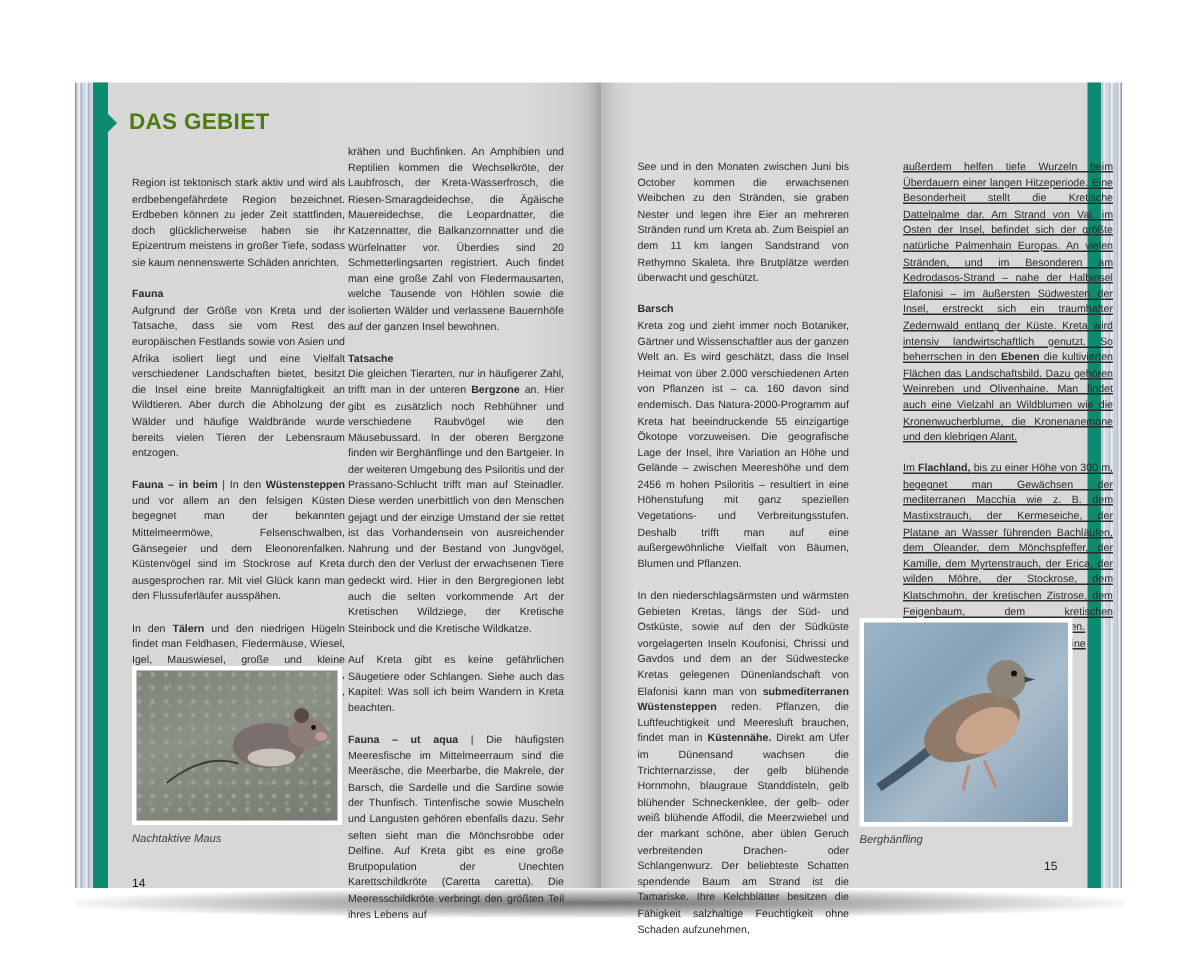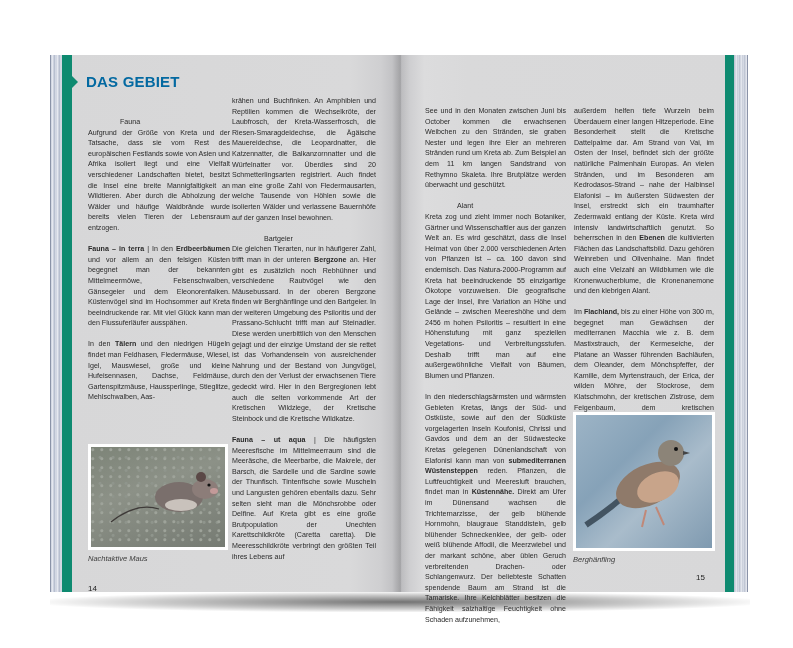--- a/index.html
+++ b/index.html
@@ -27,24 +27,24 @@
   }
   .page.left { left: 62px; width: 339px;
     background: linear-gradient(90deg, #d7d7d8 0%, #d9d9da 85%, #cfcfd1 94%, #b9b9bc 100%); }
   .page.right { left: 401px; width: 333px;
     background: linear-gradient(90deg, #c6c6c9 0%, #dcdcdd 7%, #d9d9da 20%, #d8d8d9 100%); }
   .strip-left { position: absolute; left: 62px; top: 55px; width: 10px; height: 537px; background: #0e8a70; }
   .strip-right { position: absolute; left: 725px; top: 55px; width: 9px; height: 537px; background: #0e8a70; }
   .title-row { position: absolute; left: 72px; top: 73px; display: flex; align-items: center; }
   .title-arrow { width: 0; height: 0; border-top: 6px solid transparent; border-bottom: 6px solid transparent;
     border-left: 6px solid #0e8a70; margin-right: 8px; }
-  .title { color: #0369a1; font-weight: bold; font-size: 15px; letter-spacing: 0.2px; }
+  .title { color: #4d7c0f; font-weight: bold; font-size: 15px; letter-spacing: 0.2px; }
   .col { position: absolute; font-size: 7.1px; line-height: 10.6px; color: #2a2a2a; text-align: justify; }
   .col p { margin: 0 0 10.6px 0; }
-  .col .h { font-weight: normal; display: block; margin-left: 32px; }
+  .col .h { font-weight: bold; display: block; }
   .col b { font-weight: bold; }
   .photo { position: absolute; background: #ffffff; padding: 3px; box-sizing: border-box; }
   .photo .img { width: 100%; height: 100%; position: relative; overflow: hidden; }
   .mouse-img { background:
       radial-gradient(circle at 20% 30%, #9ea39a 0 1px, transparent 2px),
       radial-gradient(circle at 70% 80%, #8f958c 0 1px, transparent 2px),
       linear-gradient(160deg, #7d8478 0%, #8c9187 40%, #767b73 100%); background-size: 9px 9px, 13px 13px, 100% 100%; }
   .bird-img { background:
       linear-gradient(135deg, #9db4c6 0%, #86a2b8 35%, #a9bccb 60%, #7f9ab0 100%); }
   .caption { position: absolute; font-size: 7.5px; color: #3c3c3c; font-style: italic; }
@@ -65,25 +65,26 @@
 
 <div class="strip-left"></div>
 <div class="strip-right"></div>
 
 <div class="title-row">
   <span class="title-arrow"></span>
   <span class="title">DAS GEBIET</span>
 </div>
 
 <div class="col" style="left:88px; top:117px; width:142px;">
+  <p>Region ist tektonisch stark aktiv und wird als erdbebengefährdete Region bezeichnet. Erdbeben können zu jeder Zeit stattfinden, doch glücklicherweise haben sie ihr Epizentrum meistens in großer Tiefe, sodass sie kaum nennenswerte Schäden anrichten.</p>
   <p>
     <span class="h">Fauna</span>
     <span>Aufgrund der Größe von Kreta und der Tatsache, dass sie vom Rest des europäischen Festlands sowie von Asien und Afrika isoliert liegt und eine Vielfalt verschiedener Landschaften bietet, besitzt die Insel eine breite Mannigfaltigkeit an Wildtieren. Aber durch die Abholzung der Wälder und häufige Waldbrände wurde bereits vielen Tieren der Lebensraum entzogen.</span>
   </p>
-  <p><b>Fauna – in terra</b><span> | In den </span><b>Erdbeerbäumen</b><span> und vor allem an den felsigen Küsten begegnet man der bekannten Mittelmeermöwe, Felsenschwalben, Gänsegeier und dem Eleonorenfalken. Küstenvögel sind im Hochsommer auf Kreta beeindruckende rar. Mit viel Glück kann man den Flussuferläufer ausspähen.</span></p>
+  <p><b>Fauna – in beim</b><span> | In den </span><b>Wüstensteppen</b><span> und vor allem an den felsigen Küsten begegnet man der bekannten Mittelmeermöwe, Felsenschwalben, Gänsegeier und dem Eleonorenfalken. Küstenvögel sind im Stockrose auf Kreta ausgesprochen rar. Mit viel Glück kann man den Flussuferläufer ausspähen.</span></p>
   <p><span>In den </span><b>Tälern</b><span> und den niedrigen Hügeln findet man Feldhasen, Fledermäuse, Wiesel, Igel, Mauswiesel, große und kleine Hufeisennasen, Dachse, Feldmäuse, Gartenspitzmäuse, Haussperlinge, Stieglitze, Mehlschwalben, Aas-</span></p>
 </div>
 
 <div class="photo" style="left:88px; top:444px; width:140px; height:106px;">
   <div class="img mouse-img">
     <svg width="134" height="100" viewBox="0 0 134 100">
       <path d="M20 75 Q 45 55 68 62" stroke="#3e3a38" stroke-width="1.3" fill="none"></path>
       <ellipse cx="88" cy="50" rx="24" ry="15" fill="#7a6f6c"></ellipse>
       <ellipse cx="90" cy="58" rx="16" ry="6" fill="#c9c2bc"></ellipse>
       <ellipse cx="114" cy="42" rx="13" ry="10" fill="#8c7d79"></ellipse>
@@ -92,36 +93,37 @@
       <circle cx="118" cy="38" r="1.6" fill="#111"></circle>
     </svg>
   </div>
 </div>
 <div class="caption" style="left:88px; top:554px;">Nachtaktive Maus</div>
 <div class="pagenum" style="left:88px; top:573px;margin-top:11px;">14</div>
 
 <div class="col" style="left:232px; top:96px; width:144px;">
   <p>krähen und Buchfinken. An Amphibien und Reptilien kommen die Wechselkröte, der Laubfrosch, der Kreta-Wasserfrosch, die Riesen-Smaragdeidechse, die Ägäische Mauereidechse, die Leopardnatter, die Katzennatter, die Balkanzornnatter und die Würfelnatter vor. Überdies sind 20 Schmetterlingsarten registriert. Auch findet man eine große Zahl von Fledermausarten, welche Tausende von Höhlen sowie die isolierten Wälder und verlassene Bauernhöfe auf der ganzen Insel bewohnen.</p>
   <p>
-    <span class="h">Bartgeier</span>
+    <span class="h">Tatsache</span>
     <span>Die gleichen Tierarten, nur in häufigerer Zahl, trifft man in der unteren </span><b>Bergzone</b><span> an. Hier gibt es zusätzlich noch Rebhühner und verschiedene Raubvögel wie den Mäusebussard. In der oberen Bergzone finden wir Berghänflinge und den Bartgeier. In der weiteren Umgebung des Psiloritis und der Prassano-Schlucht trifft man auf Steinadler. Diese werden unerbittlich von den Menschen gejagt und der einzige Umstand der sie rettet ist das Vorhandensein von ausreichender Nahrung und der Bestand von Jungvögel, durch den der Verlust der erwachsenen Tiere gedeckt wird. Hier in den Bergregionen lebt auch die selten vorkommende Art der Kretischen Wildziege, der Kretische Steinbock und die Kretische Wildkatze.</span>
   </p>
+  <p>Auf Kreta gibt es keine gefährlichen Säugetiere oder Schlangen. Siehe auch das Kapitel: Was soll ich beim Wandern in Kreta beachten.</p>
   <p><b>Fauna – ut aqua</b><span> | Die häufigsten Meeresfische im Mittelmeerraum sind die Meeräsche, die Meerbarbe, die Makrele, der Barsch, die Sardelle und die Sardine sowie der Thunfisch. Tintenfische sowie Muscheln und Langusten gehören ebenfalls dazu. Sehr selten sieht man die Mönchsrobbe oder Delfine. Auf Kreta gibt es eine große Brutpopulation der Unechten Karettschildkröte (Caretta caretta). Die Meeresschildkröte verbringt den größten Teil ihres Lebens auf</span></p>
 </div>
 
 <div class="col" style="left:425px; top:106px; width:141px;">
   <p>See und in den Monaten zwischen Juni bis October kommen die erwachsenen Weibchen zu den Stränden, sie graben Nester und legen ihre Eier an mehreren Stränden rund um Kreta ab. Zum Beispiel an dem 11 km langen Sandstrand von Rethymno Skaleta. Ihre Brutplätze werden überwacht und geschützt.</p>
   <p>
-    <span class="h">Alant</span>
+    <span class="h">Barsch</span>
     <span>Kreta zog und zieht immer noch Botaniker, Gärtner und Wissenschaftler aus der ganzen Welt an. Es wird geschätzt, dass die Insel Heimat von über 2.000 verschiedenen Arten von Pflanzen ist – ca. 160 davon sind endemisch. Das Natura-2000-Programm auf Kreta hat beeindruckende 55 einzigartige Ökotope vorzuweisen. Die geografische Lage der Insel, ihre Variation an Höhe und Gelände – zwischen Meereshöhe und dem 2456 m hohen Psiloritis – resultiert in eine Höhenstufung mit ganz speziellen Vegetations- und Verbreitungsstufen. Deshalb trifft man auf eine außergewöhnliche Vielfalt von Bäumen, Blumen und Pflanzen.</span>
   </p>
   <p><span>In den niederschlagsärmsten und wärmsten Gebieten Kretas, längs der Süd- und Ostküste, sowie auf den der Südküste vorgelagerten Inseln Koufonisi, Chrissi und Gavdos und dem an der Südwestecke Kretas gelegenen Dünenlandschaft von Elafonisi kann man von </span><b>submediterranen Wüstensteppen</b><span> reden. Pflanzen, die Luftfeuchtigkeit und Meeresluft brauchen, findet man in </span><b>Küstennähe.</b><span> Direkt am Ufer im Dünensand wachsen die Trichternarzisse, der gelb blühende Hornmohn, blaugraue Standdisteln, gelb blühender Schneckenklee, der gelb- oder weiß blühende Affodil, die Meerzwiebel und der markant schöne, aber üblen Geruch verbreitenden Drachen- oder Schlangenwurz. Der beliebteste Schatten spendende Baum am Strand ist die Tamariske. Ihre Kelchblätter besitzen die Fähigkeit salzhaltige Feuchtigkeit ohne Schaden aufzunehmen,</span></p>
 </div>
 
-<div class="col" style="left:574px; top:106px; width:140px;">
+<div class="col" style="left:602px; top:106px; width:140px;text-decoration:underline;">
   <p><span>außerdem helfen tiefe Wurzeln beim Überdauern einer langen Hitzeperiode. Eine Besonderheit stellt die Kretische Dattelpalme dar. Am Strand von Vai, im Osten der Insel, befindet sich der größte natürliche Palmenhain Europas. An vielen Stränden, und im Besonderen am Kedrodasos-Strand – nahe der Halbinsel Elafonisi – im äußersten Südwesten der Insel, erstreckt sich ein traumhafter Zedernwald entlang der Küste. Kreta wird intensiv landwirtschaftlich genutzt. So beherrschen in den </span><b>Ebenen</b><span> die kultivierten Flächen das Landschaftsbild. Dazu gehören Weinreben und Olivenhaine. Man findet auch eine Vielzahl an Wildblumen wie die Kronenwucherblume, die Kronenanemone und den klebrigen Alant.</span></p>
   <p style="margin-bottom:0"><span>Im </span><b>Flachland,</b><span> bis zu einer Höhe von 300 m, begegnet man Gewächsen der mediterranen Macchia wie z. B. dem Mastixstrauch, der Kermeseiche, der Platane an Wasser führenden Bachläufen, dem Oleander, dem Mönchspfeffer, der Kamille, dem Myrtenstrauch, der Erica, der wilden Möhre, der Stockrose, dem Klatschmohn, der kretischen Zistrose, dem Feigenbaum, dem kretischen Ebenholzstrauch und Erdbeerbäumen.</span></p>
   <p><span>Die </span><b>untere Bergzone</b><span> reicht bis in eine</span></p>
 </div>
 
 <div class="photo" style="left:573px; top:412px; width:142px; height:139px;">
   <div class="img bird-img">
     <svg width="136" height="133" viewBox="0 0 136 133">
       <path d="M10 110 Q 40 90 60 70" stroke="#2e3d4a" stroke-width="6" fill="none" opacity="0.8"></path>
       <ellipse cx="72" cy="70" rx="34" ry="20" fill="#8f7a6a" transform="rotate(-25 72 70)"></ellipse>

